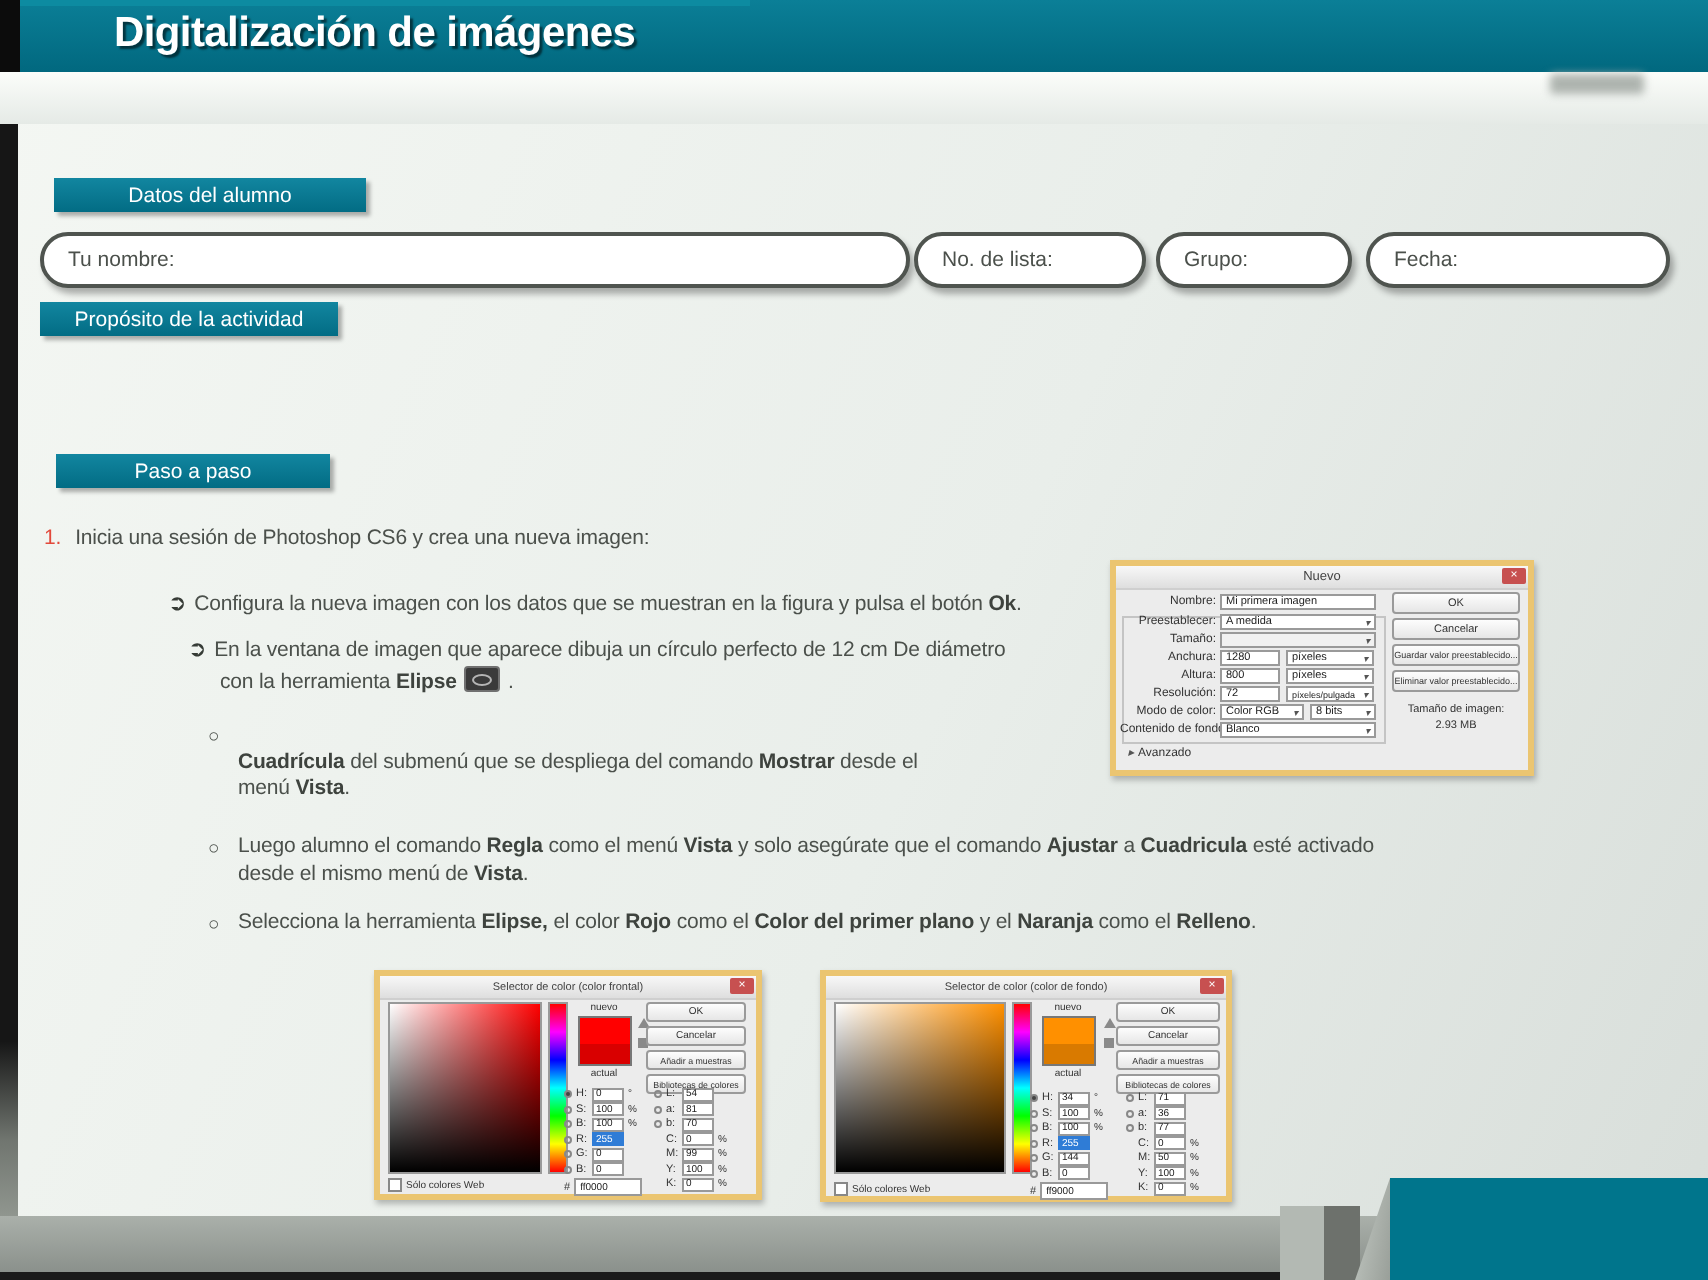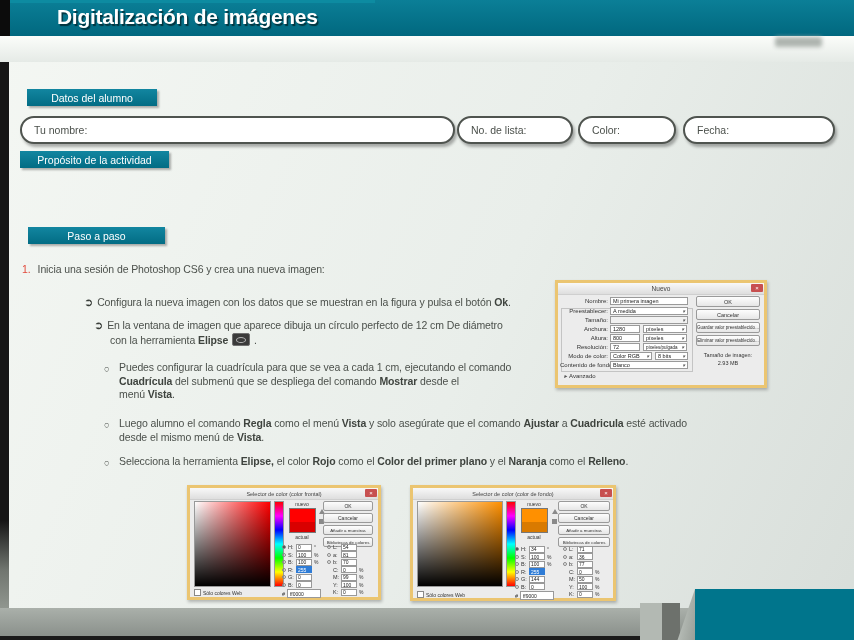--- a/index.html
+++ b/index.html
@@ -27,21 +27,21 @@
   .footer-dark{position:absolute;left:0;top:636px;width:854px;height:4px;background:#1a1a1a;}
   .corner-bar-light{position:absolute;left:640px;top:603px;width:22px;height:37px;background:#b3b9b3;}
   .corner-bar-dark{position:absolute;left:662px;top:603px;width:18px;height:37px;background:#6d716c;}
   .corner-wedge{position:absolute;left:676px;top:589px;width:19px;height:51px;
     background:linear-gradient(100deg,#c6ccc6,#999f99);clip-path:polygon(100% 0,100% 100%,8% 100%);}
   .corner-teal{position:absolute;left:695px;top:589px;width:159px;height:51px;background:#00758c;}
   
   .sec{position:absolute;height:17px;color:#fff;font-size:10.5px;
     background:linear-gradient(#1286a0,#026c84);display:flex;align-items:center;justify-content:center;
     box-shadow:2px 2px 2px rgba(0,0,0,.3);}
-  #sec-datos{left:27px;top:89px;width:130px;}
+  #sec-datos{left:27px;top:89px;width:156px;}
   #sec-prop{left:20px;top:151px;width:149px;}
   #sec-paso{left:28px;top:227px;width:137px;}
   
   .fieldbox{position:absolute;top:116px;height:28px;background:#fff;border:2px solid #4f544f;
     border-radius:14px;box-shadow:2px 3px 3px rgba(0,0,0,.3);display:flex;align-items:center;
     padding-left:12px;font-size:10.5px;color:#4b504b;box-sizing:border-box;}
   #fb-nombre{left:20px;width:435px;}
   #fb-lista{left:457px;width:116px;}
   #fb-grupo{left:578px;width:98px;}
   #fb-fecha{left:683px;width:152px;}
@@ -149,21 +149,21 @@
 <div class="sec" id="sec-prop">Propósito de la actividad</div>
 <div class="sec" id="sec-paso">Paso a paso</div>
 
 <div class="fieldbox" id="fb-nombre">
   <span>Tu nombre:</span>
 </div>
 <div class="fieldbox" id="fb-lista">
   <span>No. de lista:</span>
 </div>
 <div class="fieldbox" id="fb-grupo">
-  <span>Color:</span>
+  <span>Grupo:</span>
 </div>
 <div class="fieldbox" id="fb-fecha">
   <span>Fecha:</span>
 </div>
 
 <div class="doc para">
   <br>
 </div>
 
 <div class="doc step1">
@@ -174,21 +174,21 @@
   <span class="abull">➲</span><span>Configura la nueva imagen con los datos que se muestran en la figura y pulsa el botón </span><span class="b">Ok</span><span>.</span>
 </div>
 
 <div class="doc ab" id="ab2">
   <span class="abull">➲</span><span>En la ventana de imagen que aparece dibuja un círculo perfecto de 12 cm De diámetro</span><br>
   <span style="margin-left:16px;">con la herramienta </span><span class="b">Elipse</span>
   <span class="elipse-icon"></span><span> .</span>
 </div>
 
 <div class="doc cb" id="cb1">
-  <span class="cbull">○</span><span>Puedes configurar la cuadrícula para que se vea a cada 1 cm, ejecutando el comando</span><br>
+  <span class="cbull">○</span><br>
   <span class="b">Cuadrícula</span><span> del submenú que se despliega  del comando </span><span class="b">Mostrar</span><span> desde el</span><br>
   <span>menú </span><span class="b">Vista</span><span>.</span>
 </div>
 
 <div class="doc cb" id="cb2">
   <span class="cbull">○</span><span>Luego alumno el comando </span><span class="b">Regla</span><span> como el menú </span><span class="b">Vista</span><span> y solo asegúrate que el comando </span><span class="b">Ajustar</span><span> a </span><span class="b">Cuadricula</span><span> esté activado</span><br>
   <span>desde el mismo menú de </span><span class="b">Vista</span><span>.</span>
 </div>
 
 <div class="doc cb" id="cb3">

